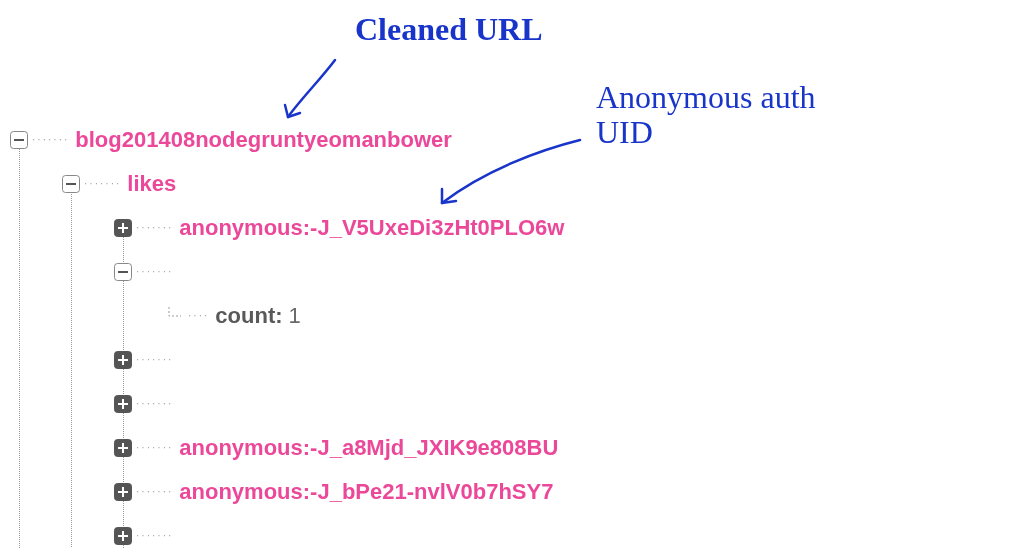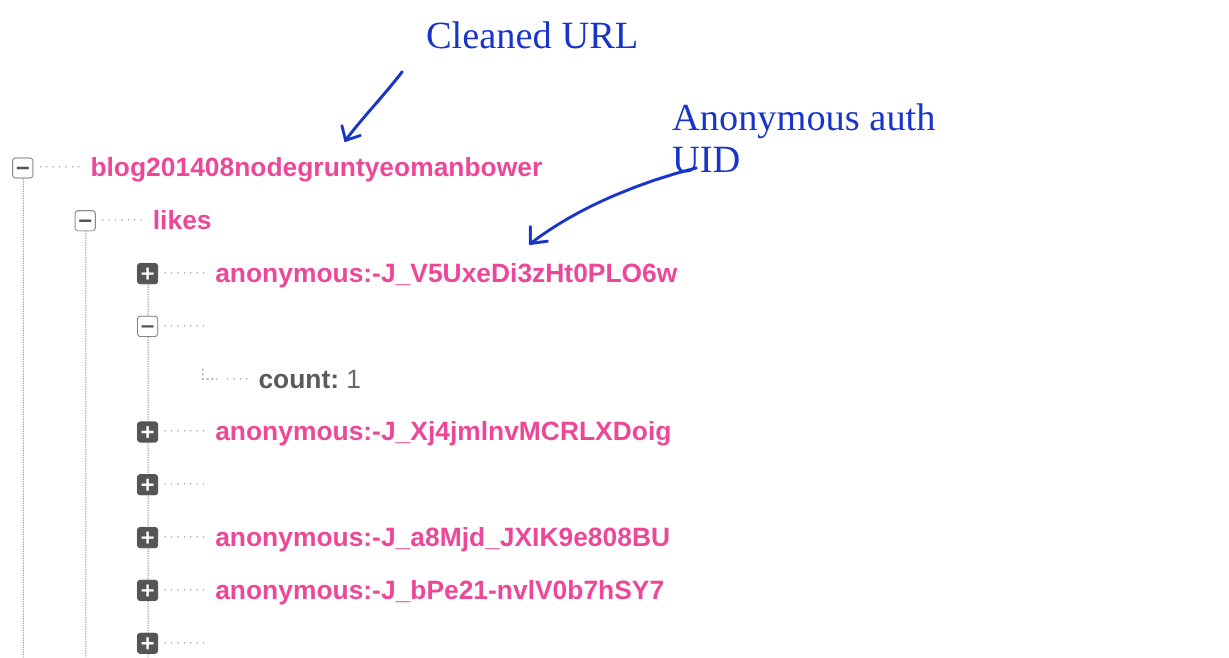--- a/index.html
+++ b/index.html
@@ -166,21 +166,20 @@
 
   <div class="row indent2">
     <span class="toggle">
       <svg width="18" height="18" viewBox="0 0 18 18">
         <rect x="0.5" y="0.5" width="17" height="17" rx="3" fill="#555" stroke="#555"></rect>
         <line x1="4" y1="9" x2="14" y2="9" stroke="#fff" stroke-width="2"></line>
         <line x1="9" y1="4" x2="9" y2="14" stroke="#fff" stroke-width="2"></line>
       </svg>
     </span>
     <span class="dots">·······</span>
-    <span class="label">anonymous:-J_Xj4jmlnvMCRLXDoig</span>
   </div>
 
   <div class="row indent2">
     <span class="toggle">
       <svg width="18" height="18" viewBox="0 0 18 18">
         <rect x="0.5" y="0.5" width="17" height="17" rx="3" fill="#555" stroke="#555"></rect>
         <line x1="4" y1="9" x2="14" y2="9" stroke="#fff" stroke-width="2"></line>
         <line x1="9" y1="4" x2="9" y2="14" stroke="#fff" stroke-width="2"></line>
       </svg>
     </span>
@@ -217,30 +216,30 @@
         <rect x="0.5" y="0.5" width="17" height="17" rx="3" fill="#555" stroke="#555"></rect>
         <line x1="4" y1="9" x2="14" y2="9" stroke="#fff" stroke-width="2"></line>
         <line x1="9" y1="4" x2="9" y2="14" stroke="#fff" stroke-width="2"></line>
       </svg>
     </span>
     <span class="dots">·······</span>
   </div>
 
 </div>
 
-<div class="annotation" style="left:355px; top:12px;">Cleaned URL</div>
+<div class="annotation" style="left:355px; top:12px;font-weight:bold;">Cleaned URL</div>
 
 <div class="arrow" style="left:280px; top:55px;">
   <svg width="80" height="80">
     <path d="M55,5 C40,25 20,45 8,62" fill="none" stroke="#1935c9" stroke-width="2.5" stroke-linecap="round"></path>
     <path d="M8,62 L5,50 M8,62 L20,58" fill="none" stroke="#1935c9" stroke-width="2.5" stroke-linecap="round"></path>
   </svg>
 </div>
 
-<div class="annotation" style="left:560px; top:80px;">
+<div class="annotation" style="left:596px; top:80px;">
   <span>Anonymous auth</span><br>
   <span>UID</span>
 </div>
 
 <div class="arrow" style="left:430px; top:135px;">
   <svg width="160" height="90">
     <path d="M150,5 C110,15 55,35 12,68" fill="none" stroke="#1935c9" stroke-width="2.5" stroke-linecap="round"></path>
     <path d="M12,68 L12,54 M12,68 L26,66" fill="none" stroke="#1935c9" stroke-width="2.5" stroke-linecap="round"></path>
   </svg>
 </div>

